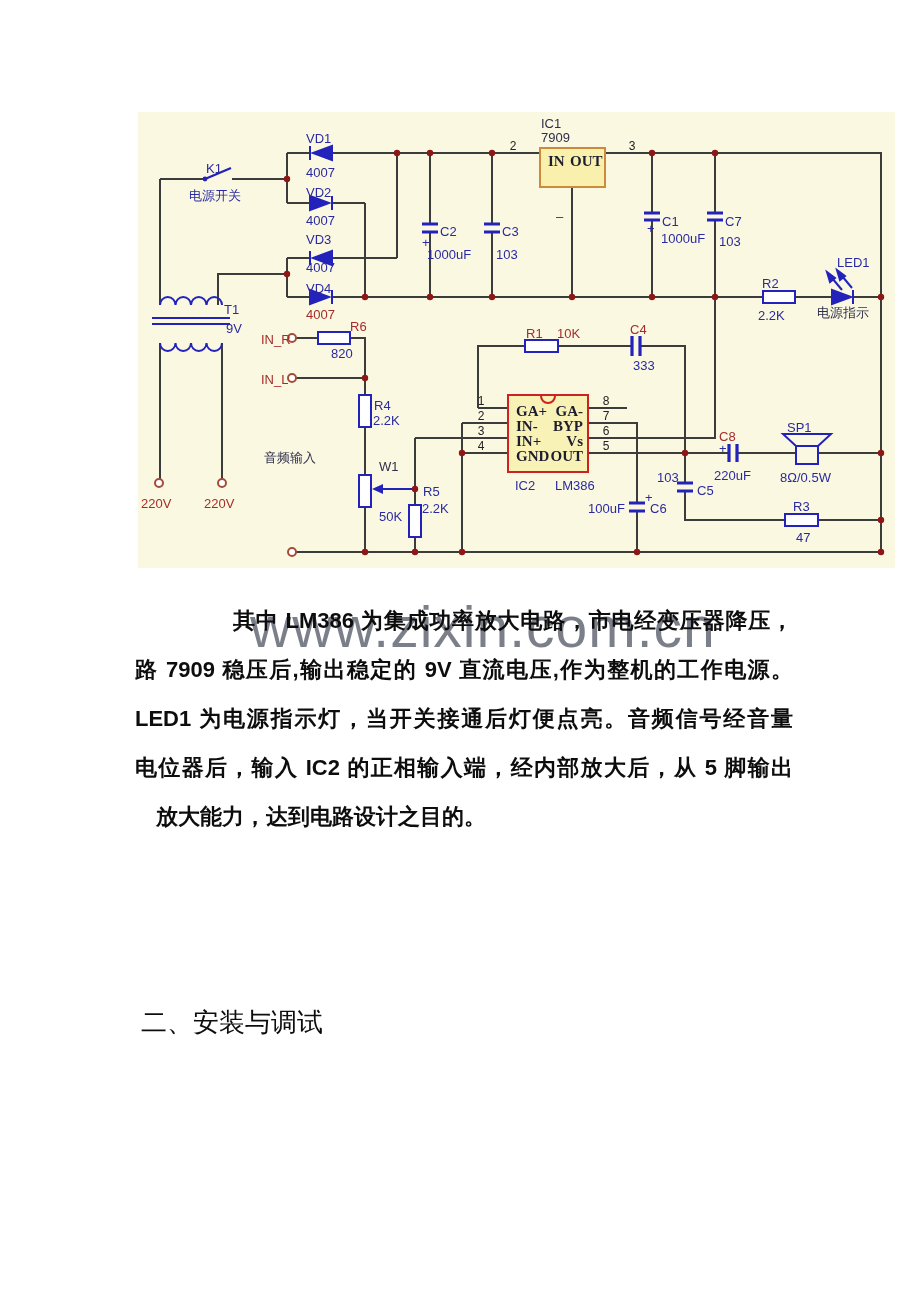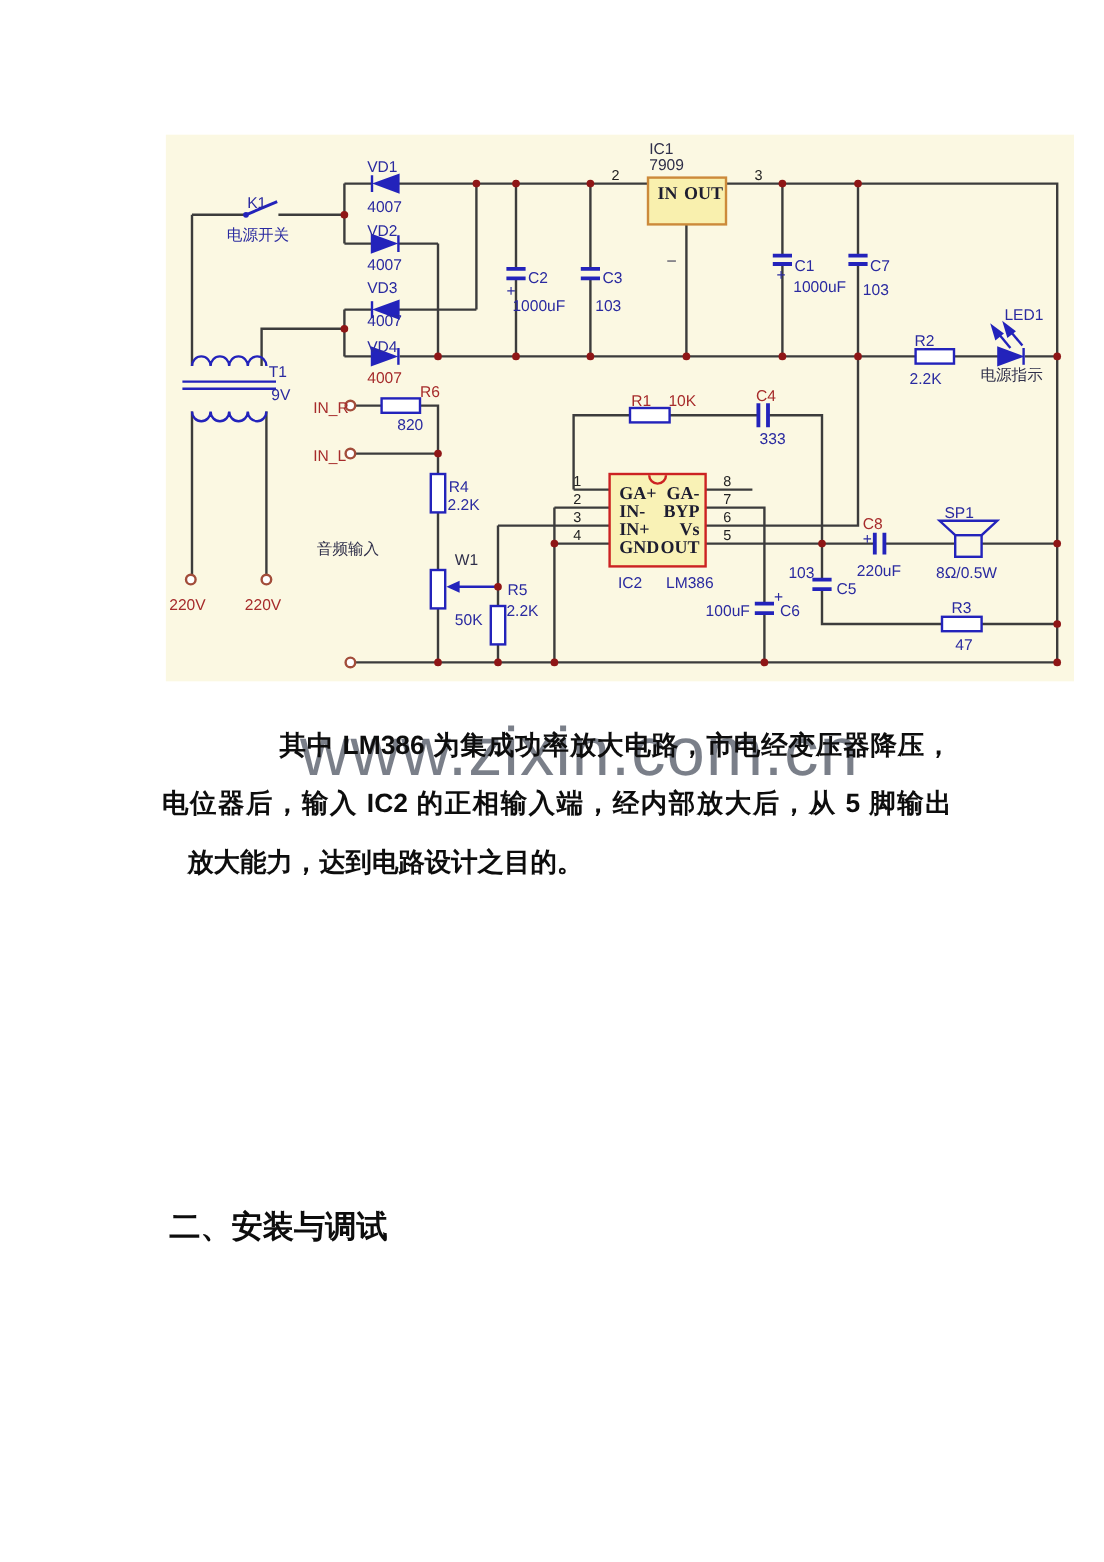--- a/index.html
+++ b/index.html
@@ -13,21 +13,21 @@
   .pin{fill:#222222;font-size:12px;}
   .icx{fill:#1d1d30;font-size:15px;font-weight:bold;font-family:"Liberation Serif",serif;}
   #watermark{position:absolute;left:250px;top:594px;font-size:57px;color:#0f172a;
              opacity:.55;letter-spacing:1px;white-space:nowrap;z-index:1;}
   #bodytext{position:absolute;left:135px;top:596px;width:658px;z-index:2;}
   #bodytext .tline{height:49px;line-height:49px;font-size:22px;font-weight:bold;color:#0d0d0d;
                    text-align:justify;text-align-last:justify;white-space:nowrap;}
   #bodytext .tline.first{text-indent:98px;}
   #bodytext .tline.last{text-align-last:left;margin-left:21px;}
   #heading{position:absolute;left:141px;top:1002px;height:40px;line-height:40px;
-           font-size:26px;font-weight:bold;color:#0d0d0d;z-index:2;}
+           font-size:26px;font-weight:normal;color:#0d0d0d;z-index:2;}
 </style>
 </head>
 <body>
 
 <div id="watermark">www.zixin.com.cn</div>
 
 <svg id="schem" viewBox="138 112 757 456" xmlns="http://www.w3.org/2000/svg">
   <rect x="138" y="112" width="757" height="456" fill="#fbf8e2"></rect>
 
   <path fill="none" stroke="#3c3c3c" stroke-width="2" d="
@@ -249,17 +249,19 @@
   <text class="ln" x="657" y="482">103</text>
   <text class="ln" x="588" y="513">100uF</text>
   <text class="ln" x="645" y="502" font-size="11">+</text>
   <text class="ln" x="650" y="513">C6</text>
   <text class="ln" x="793" y="511">R3</text>
   <text class="ln" x="796" y="542">47</text>
 </svg>
 
 <div id="bodytext">
   <div class="tline first">其中 LM386 为集成功率放大电路，市电经变压器降压，</div>
+  <div class="tline">路 7909 稳压后,输出稳定的 9V 直流电压,作为整机的工作电源。</div>
+  <div class="tline">LED1 为电源指示灯，当开关接通后灯便点亮。音频信号经音量</div>
   <div class="tline">电位器后，输入 IC2 的正相输入端，经内部放大后，从 5 脚输出</div>
   <div class="tline last">放大能力，达到电路设计之目的。</div>
 </div>
 
 <div id="heading">二、安装与调试</div>
 
 </body></html>

